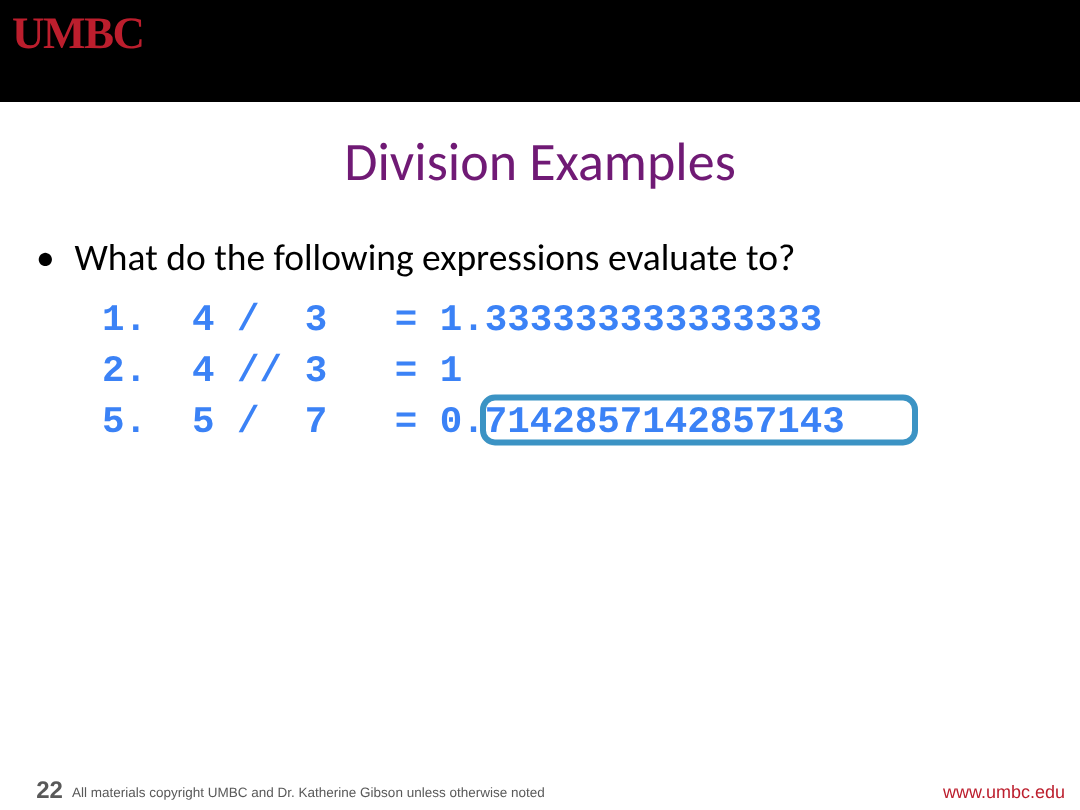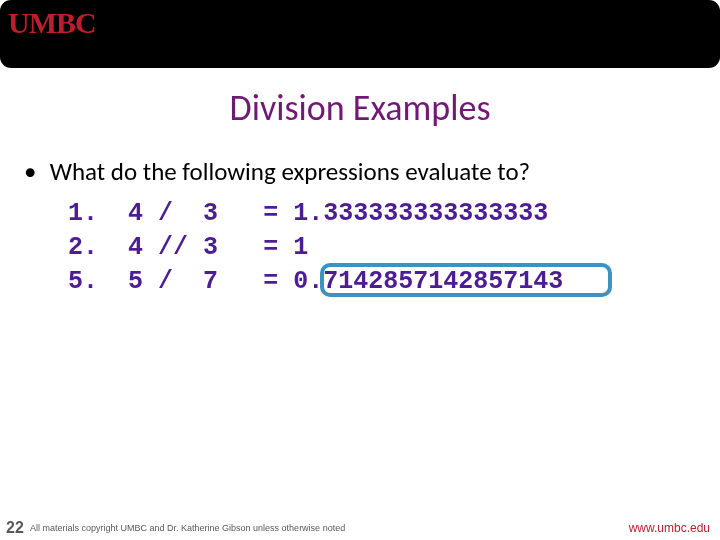--- a/index.html
+++ b/index.html
@@ -10,21 +10,20 @@
     font-family: Calibri, "Segoe UI", Arial, sans-serif;
     position: relative;
     overflow: hidden;
   }
   .topbar {
     width: 100%;
     height: 68px;
     background: #000;
     position: relative;
     padding: 6px 0 0 8px;
-    border-radius: 11px;
   }
   .logo {
     font-family: Georgia, "Times New Roman", serif;
     font-weight: bold;
     font-size: 30px;
     color: #bc1e2d;
     letter-spacing: -1px;
   }
   .tagline {
     font-family: Arial, sans-serif;
@@ -49,40 +48,41 @@
   .bullet {
     display: inline-block;
     width: 20px;
   }
   .code-block {
     font-family: Consolas, "Courier New", monospace;
     font-size: 25px;
     margin-left: 68px;
     line-height: 1.35;
     font-weight: bold;
-    color: #4c1d95;
+    color: #3b82f6;
   }
   .row { white-space: pre; position: relative; }
   .mark {
     position: absolute;
     border: 4px solid #3b93c4;
     border-radius: 10px;
     height: 34px;
     pointer-events: none;
   }
   .footer {
     position: absolute;
     bottom: 0;
     left: 0;
     width: 100%;
     height: 24px;
     display: flex;
     align-items: center;
     font-size: 10px;
     font-family: Arial, sans-serif;
+    padding-left: 18px;
   }
   .slide-num {
     width: 30px;
     font-size: 16px;
     font-weight: bold;
     text-align: center;
     color: #595959;
   }
   .copyright {
     flex: 1;

